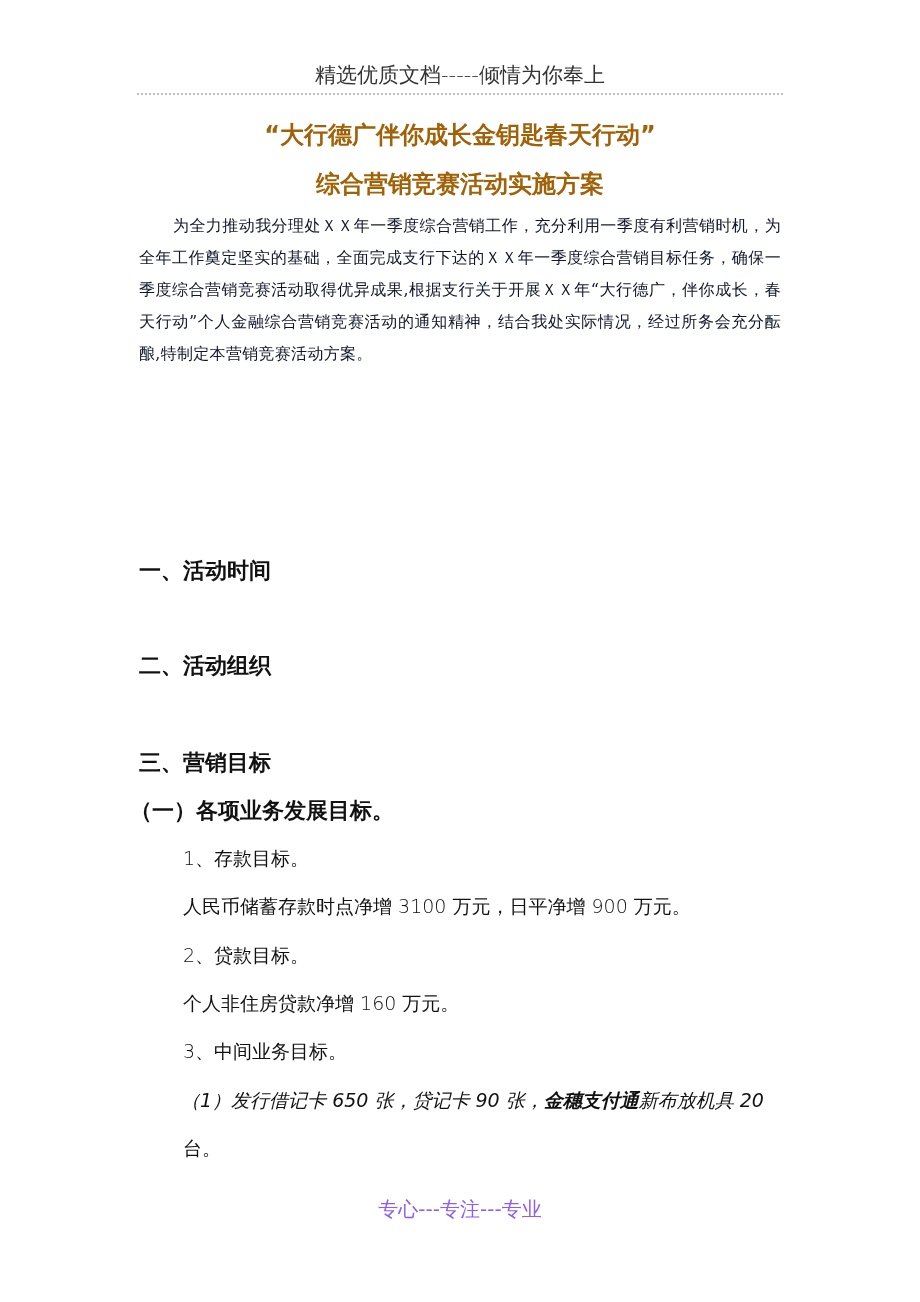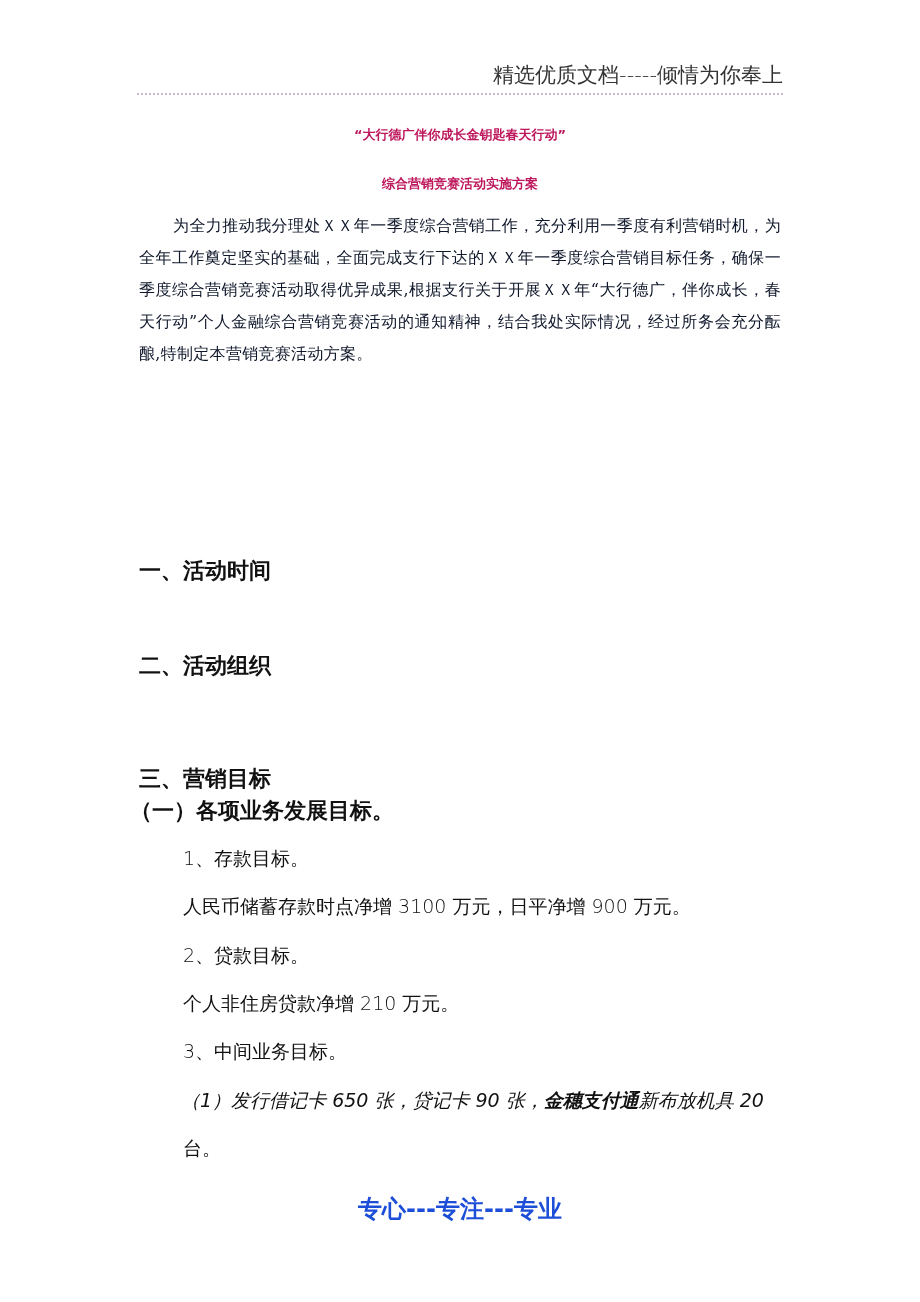--- a/index.html
+++ b/index.html
@@ -13,21 +13,21 @@
       position: relative;
       overflow: hidden;
       font-family: "DejaVu Serif", "Liberation Serif", serif;
       color: #111111;
     }
     .page-header {
       position: absolute;
       left: 137px;
       top: 62px;
       width: 646px;
-      text-align: right;
+      text-align: center;
       font-size: 21px;
       color: #333333;
       font-family: "DejaVu Sans", "Liberation Sans", sans-serif;
       font-weight: 300;
       line-height: 26px;
     }
     .header-rule {
       position: absolute;
       left: 137px;
       top: 93px;
@@ -35,23 +35,23 @@
       height: 0;
       border-top: 2px dotted #c8b8c8;
     }
     .title {
       position: absolute;
       left: 137px;
       width: 646px;
       text-align: center;
       font-family: "DejaVu Sans", "Liberation Sans", sans-serif;
       font-weight: bold;
-      font-size: 13px;
+      font-size: 24px;
       line-height: 26px;
-      color: #be185d;
+      color: #a16207;
     }
     .title-1 { top: 122px; }
     .title-2 { top: 171px; }
 
     .para {
       position: absolute;
       left: 139px;
       width: 642px;
       font-size: 16px;
       line-height: 32px;
@@ -68,21 +68,21 @@
       position: absolute;
       left: 139px;
       font-family: "DejaVu Sans", "Liberation Sans", sans-serif;
       font-weight: bold;
       font-size: 22px;
       line-height: 26px;
       color: #111;
     }
     .h-1 { top: 558px; }
     .h-2 { top: 653px; }
-    .h-3 { top: 750px; margin-top: 16px; }
+    .h-3 { top: 750px; }
     .h-sub { top: 798px; left: 130px; }
 
     .line {
       position: absolute;
       left: 139px;
       font-family: "DejaVu Sans", "Liberation Sans", sans-serif;
       font-size: 19px;
       line-height: 26px;
       color: #111;
       font-weight: 300;
@@ -96,24 +96,24 @@
     .l-6 { top: 1087px; left: 137px; width: 644px; font-style: italic; }
     .l-7 { top: 1135px; }
     .bold { font-weight: bold; }
 
     .page-footer {
       position: absolute;
       left: 137px;
       top: 1196px;
       width: 646px;
       text-align: center;
-      font-size: 24px;
-      color: #1d4ed8;
+      font-size: 20px;
+      color: #8b5cf6;
       font-family: "DejaVu Sans", "Liberation Sans", sans-serif;
-      font-weight: 700;
+      font-weight: 400;
       line-height: 26px;
     }
   </style>
 </head>
 <body>
 
 <div class="page-header">精选优质文档-----倾情为你奉上</div>
 <div class="header-rule"></div>
 
 <div class="title title-1">“大行德广伴你成长金钥匙春天行动”</div>
@@ -122,19 +122,19 @@
 <div class="para para-intro">为全力推动我分理处ＸＸ年一季度综合营销工作，充分利用一季度有利营销时机，为全年工作奠定坚实的基础，全面完成支行下达的ＸＸ年一季度综合营销目标任务，确保一季度综合营销竞赛活动取得优异成果,根据支行关于开展ＸＸ年“大行德广，伴你成长，春天行动”个人金融综合营销竞赛活动的通知精神，结合我处实际情况，经过所务会充分酝酿,特制定本营销竞赛活动方案。</div>
 
 <div class="heading h-1">一、活动时间</div>
 <div class="heading h-2">二、活动组织</div>
 <div class="heading h-3">三、营销目标</div>
 <div class="heading h-sub">（一）各项业务发展目标。</div>
 
 <div class="line l-1">1、存款目标。</div>
 <div class="line l-2">人民币储蓄存款时点净增 3100 万元，日平净增 900 万元。</div>
 <div class="line l-3">2、贷款目标。</div>
-<div class="line l-4">个人非住房贷款净增 210 万元。</div>
+<div class="line l-4">个人非住房贷款净增 160 万元。</div>
 <div class="line l-5">3、中间业务目标。</div>
 
 <div class="line l-6"><span>（1）发行借记卡 650 张，贷记卡 90 张，</span><span class="bold">金穗支付通</span><span>新布放机具 20</span></div>
 <div class="line l-7">台。</div>
 
 <div class="page-footer">专心---专注---专业</div>
 
 </body></html>

